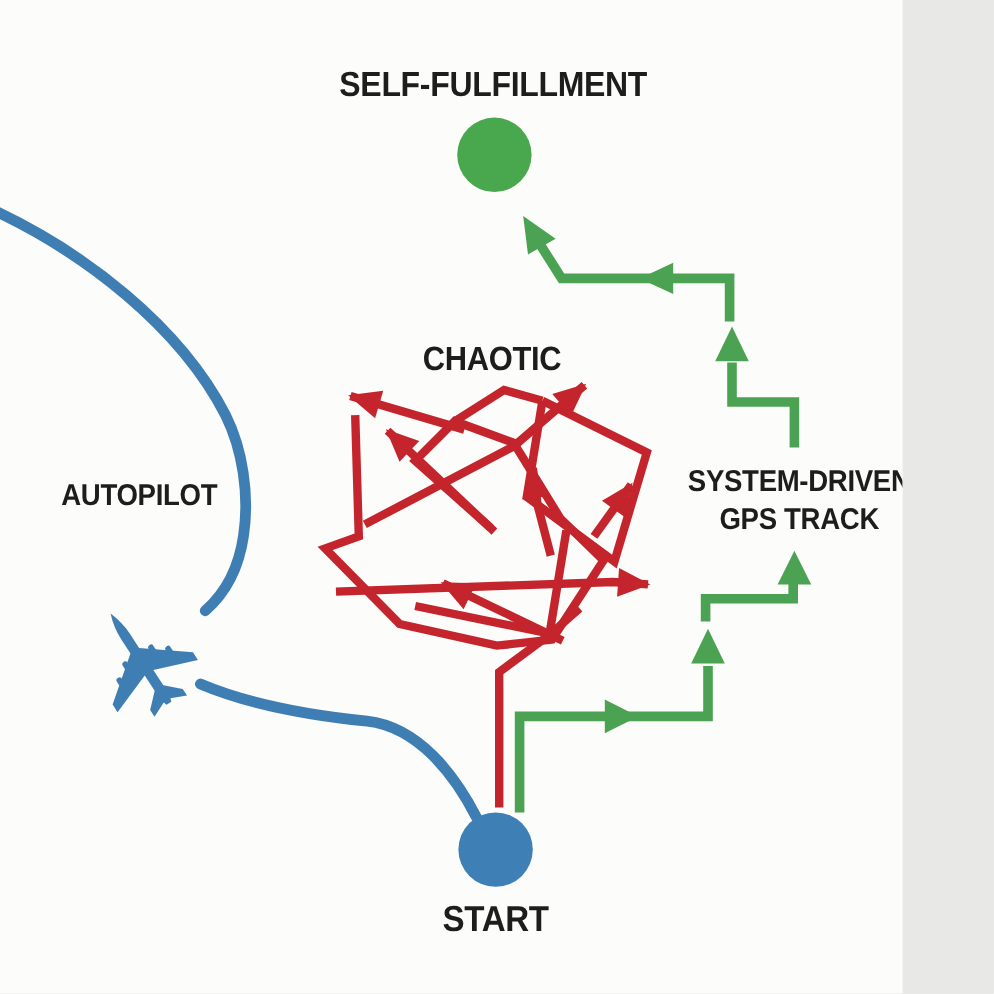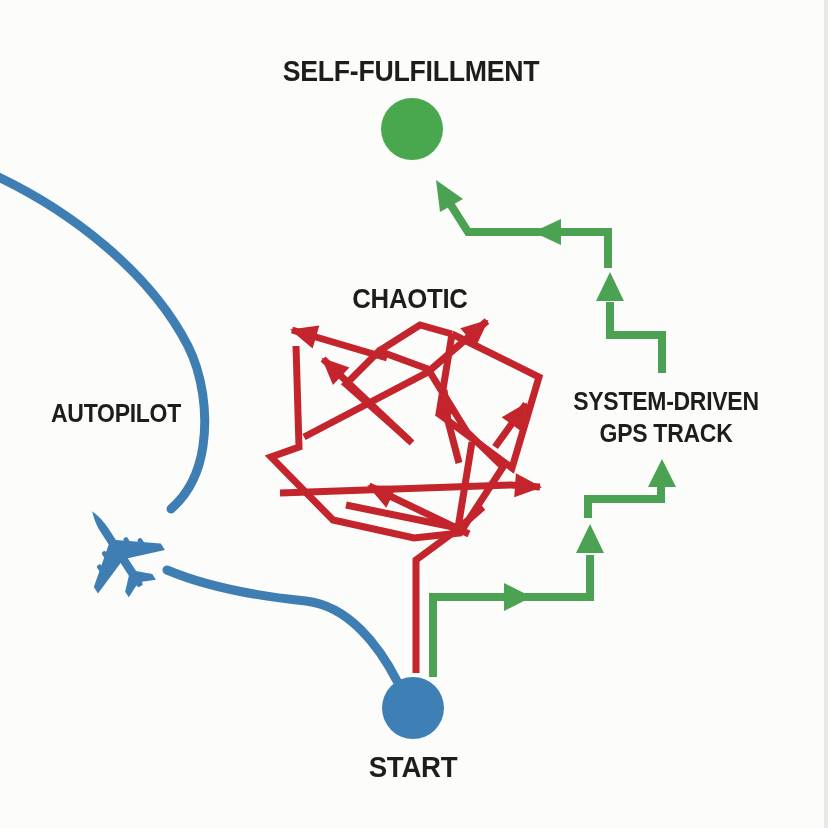--- a/index.html
+++ b/index.html
@@ -3,21 +3,21 @@
 <meta charset="utf-8">
 <style>
   html, body {
     margin: 0;
     padding: 0;
     background: #e8e8e6;
     font-family: "Liberation Sans", sans-serif;
   }
   .canvas {
     position: relative;
-    width: 824px;
+    width: 752px;
     height: 828px;
     overflow: hidden;
     background: #fcfcfa;
   }
   .canvas svg {
     position: absolute;
     left: 0;
     top: 0;
   }
   .lbl {

